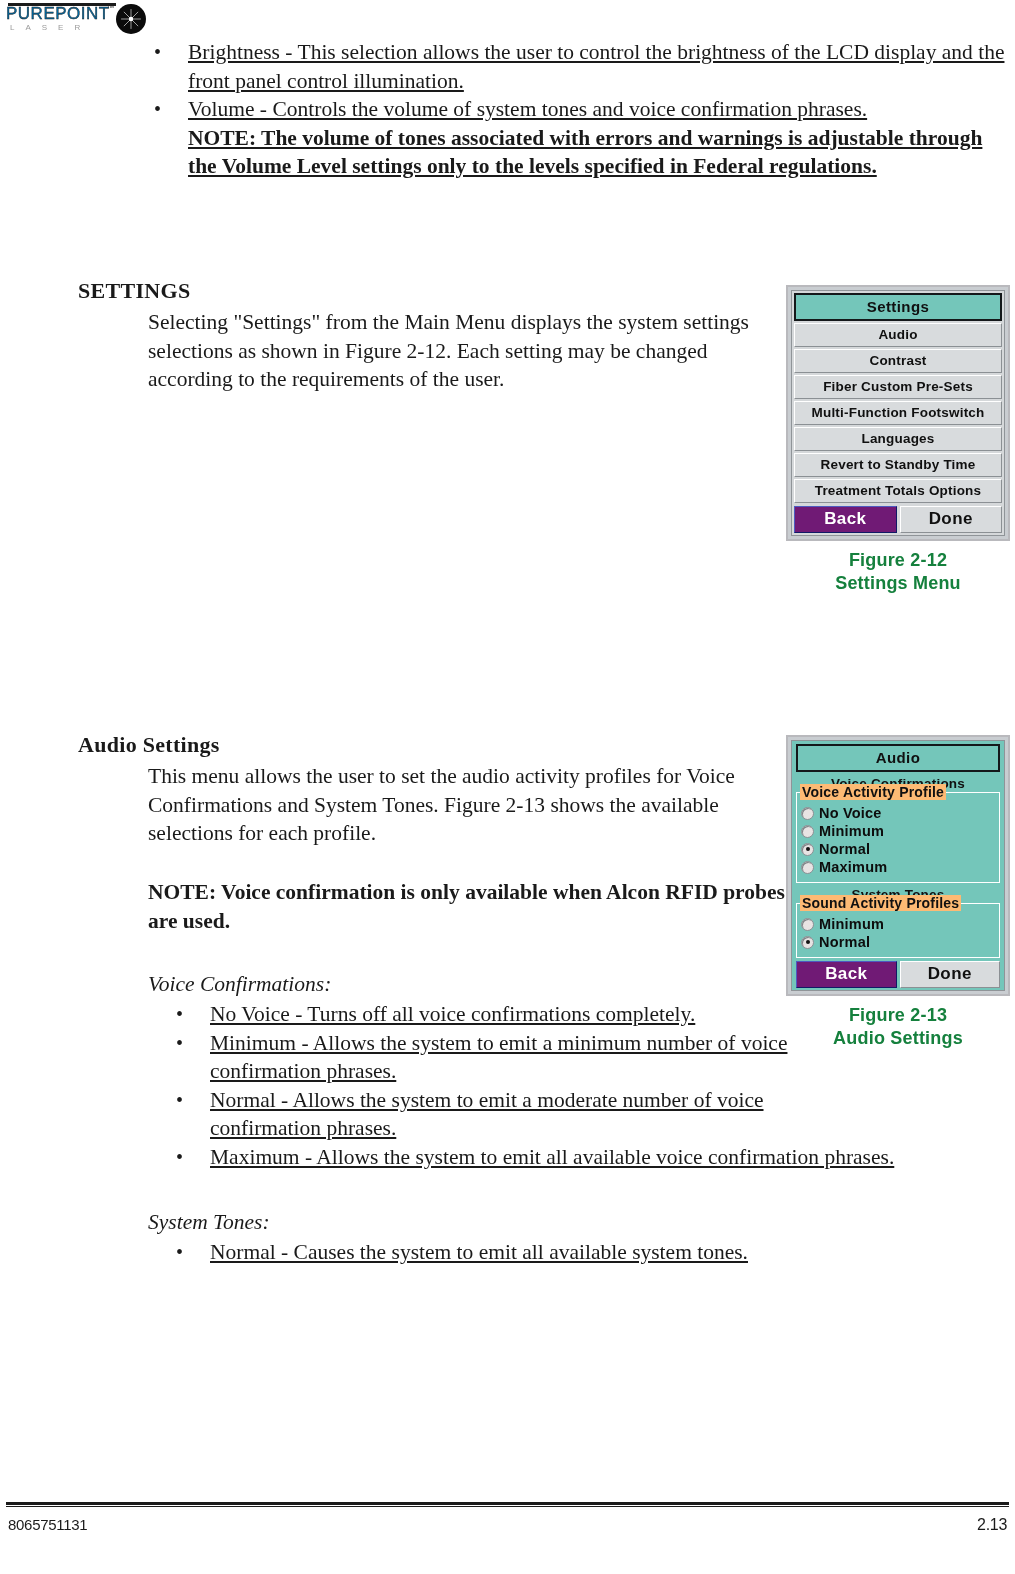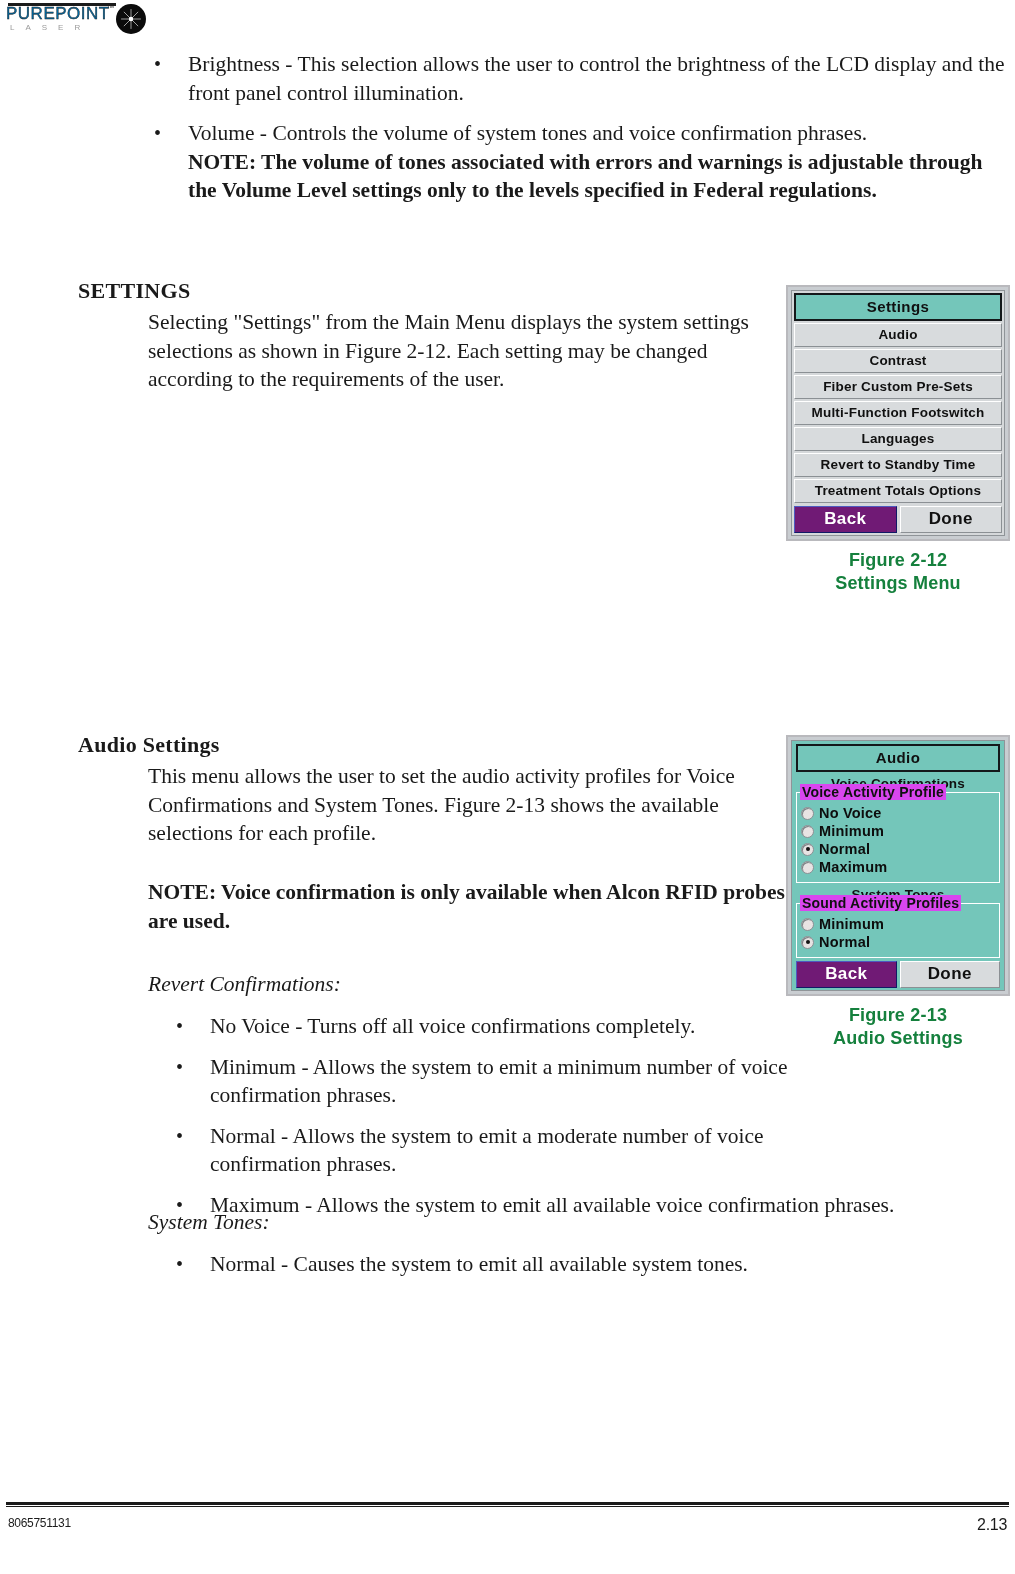--- a/index.html
+++ b/index.html
@@ -92,21 +92,22 @@
     line-height: 28.5px;
   }
   .bullets {
     list-style: none;
     margin: 0;
     padding: 0;
   }
   .bullets li {
     position: relative;
     padding-left: 62px;
-    margin: 12px 0 0 0;
+    margin: 0 0 0 0;
+    text-decoration: underline;
   }
   .bullets li::before {
     content: "\2022";
     position: absolute;
     left: 28px;
     top: 0;
     font-size: 20px;
   }
 
   #intro-list {
@@ -267,21 +268,21 @@
   .fieldset {
     position: relative;
     border: 1px solid #ffffff;
     margin: 0 0 2px 0;
     padding: 11px 4px 5px 4px;
   }
   .fieldset > .legend {
     position: absolute;
     top: -9px;
     left: 3px;
-    background: #d946ef;
+    background: #fdba74;
     padding: 0 2px;
     font-family: "Liberation Sans", sans-serif;
     font-weight: bold;
     font-size: 14px;
     color: #101010;
     letter-spacing: 0.2px;
     white-space: nowrap;
   }
   .radio-row {
     display: flex;
@@ -327,21 +328,21 @@
     width: 1003px;
     border-top: 3px solid #1b1b1b;
     border-bottom: 1px solid #1b1b1b;
     height: 1px;
   }
   #footer-left {
     position: absolute;
     left: 8px;
     top: 1516px;
     font-family: "Liberation Sans", sans-serif;
-    font-size: 12px;
+    font-size: 15px;
     color: #1b1b1b;
     letter-spacing: -0.3px;
   }
   #footer-right {
     position: absolute;
     right: 8px;
     top: 1516px;
     font-family: "Liberation Sans", sans-serif;
     font-size: 16px;
     color: #1b1b1b;
@@ -405,21 +406,21 @@
   <div class="fig-caption">
     <div>Figure 2-12</div>
     <div>Settings Menu</div>
   </div>
 </div>
 
 <h2 class="heading" id="audio-heading">Audio Settings</h2>
 <div class="txt" id="audio-para">This menu allows the user to set the audio activity profiles for Voice Confirmations and System Tones. Figure 2-13 shows the available selections for each profile.</div>
 <div class="txt" id="audio-note">NOTE: Voice confirmation is only available when Alcon RFID probes are used.</div>
 
-<div class="txt" id="voice-conf-title">Revert Confirmations:</div>
+<div class="txt" id="voice-conf-title">Voice Confirmations:</div>
 <ul class="txt bullets" id="voice-conf-list">
   <li><span>No Voice - Turns off all voice confirmations completely.</span></li>
   <li style="width:620px;"><span>Minimum - Allows the system to emit a minimum number of voice confirmation phrases.</span></li>
   <li style="width:640px;"><span>Normal - Allows the system to emit a moderate number of voice confirmation phrases.</span></li>
   <li><span>Maximum - Allows the system to emit all available voice confirmation phrases.</span></li>
 </ul>
 
 <div class="txt" id="system-tones-title">System Tones:</div>
 <ul class="txt bullets" id="system-tones-list">
   <li><span>Normal - Causes the system to emit all available system tones.</span></li>

